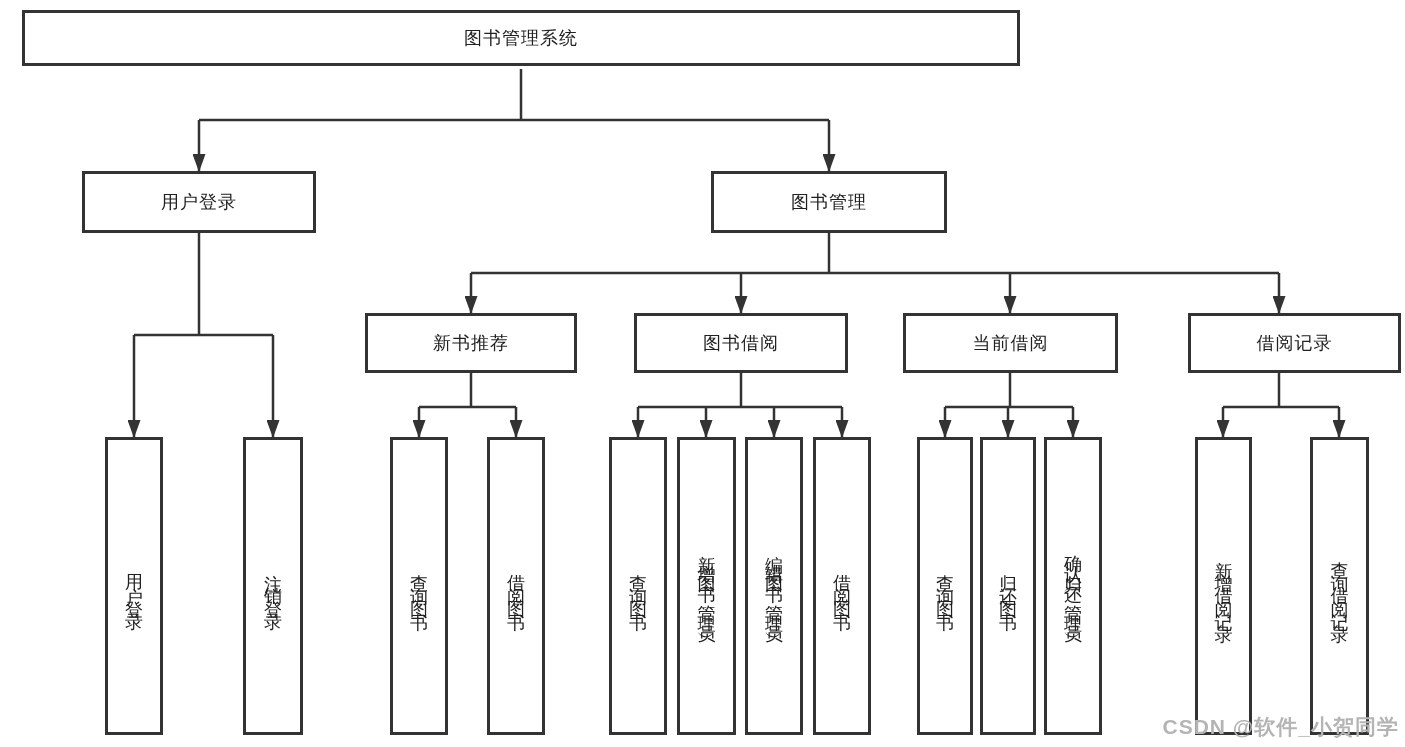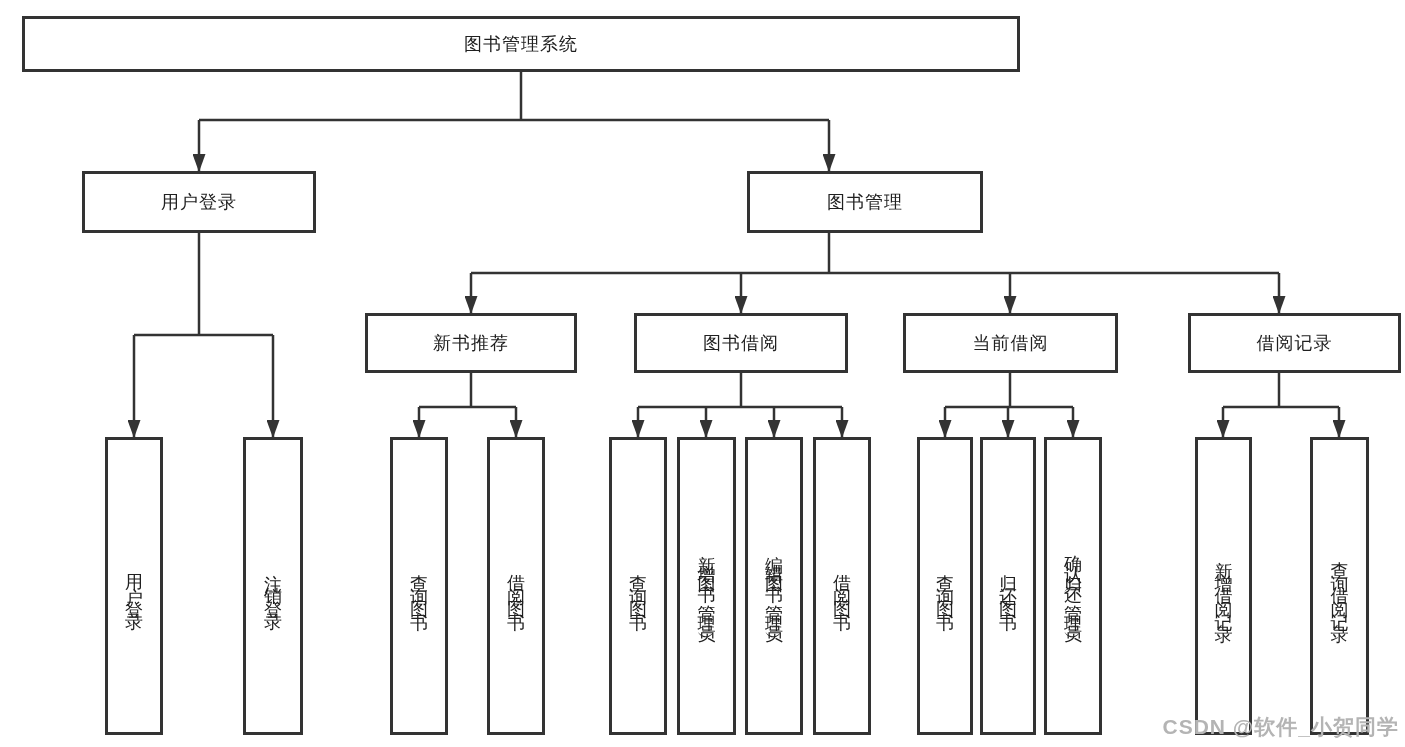--- a/index.html
+++ b/index.html
@@ -114,28 +114,28 @@
       <path class="connector" d="M1008 407 V437" marker-end="url(#ah)"></path>
       <path class="connector" d="M1073 407 V437" marker-end="url(#ah)"></path>
 
       <path class="connector" d="M1279 373 V407"></path>
       <path class="connector" d="M1223 407 H1339"></path>
       <path class="connector" d="M1223 407 V437" marker-end="url(#ah)"></path>
       <path class="connector" d="M1339 407 V437" marker-end="url(#ah)"></path>
     </g>
   </svg>
 
-  <div class="node h-node" style="left:22px; top:16px; width:998px; height:56px;">
+  <div class="node h-node" style="left:22px; top:10px; width:998px; height:56px;">
     <span>图书管理系统</span>
   </div>
 
   <div class="node h-node" style="left:82px; top:171px; width:234px; height:62px;">
     <span>用户登录</span>
   </div>
-  <div class="node h-node" style="left:711px; top:171px; width:236px; height:62px;margin-left:36px;">
+  <div class="node h-node" style="left:711px; top:171px; width:236px; height:62px;">
     <span>图书管理</span>
   </div>
 
   <div class="node h-node" style="left:365px; top:313px; width:212px; height:60px;">
     <span>新书推荐</span>
   </div>
   <div class="node h-node" style="left:634px; top:313px; width:214px; height:60px;">
     <span>图书借阅</span>
   </div>
   <div class="node h-node" style="left:903px; top:313px; width:215px; height:60px;">

